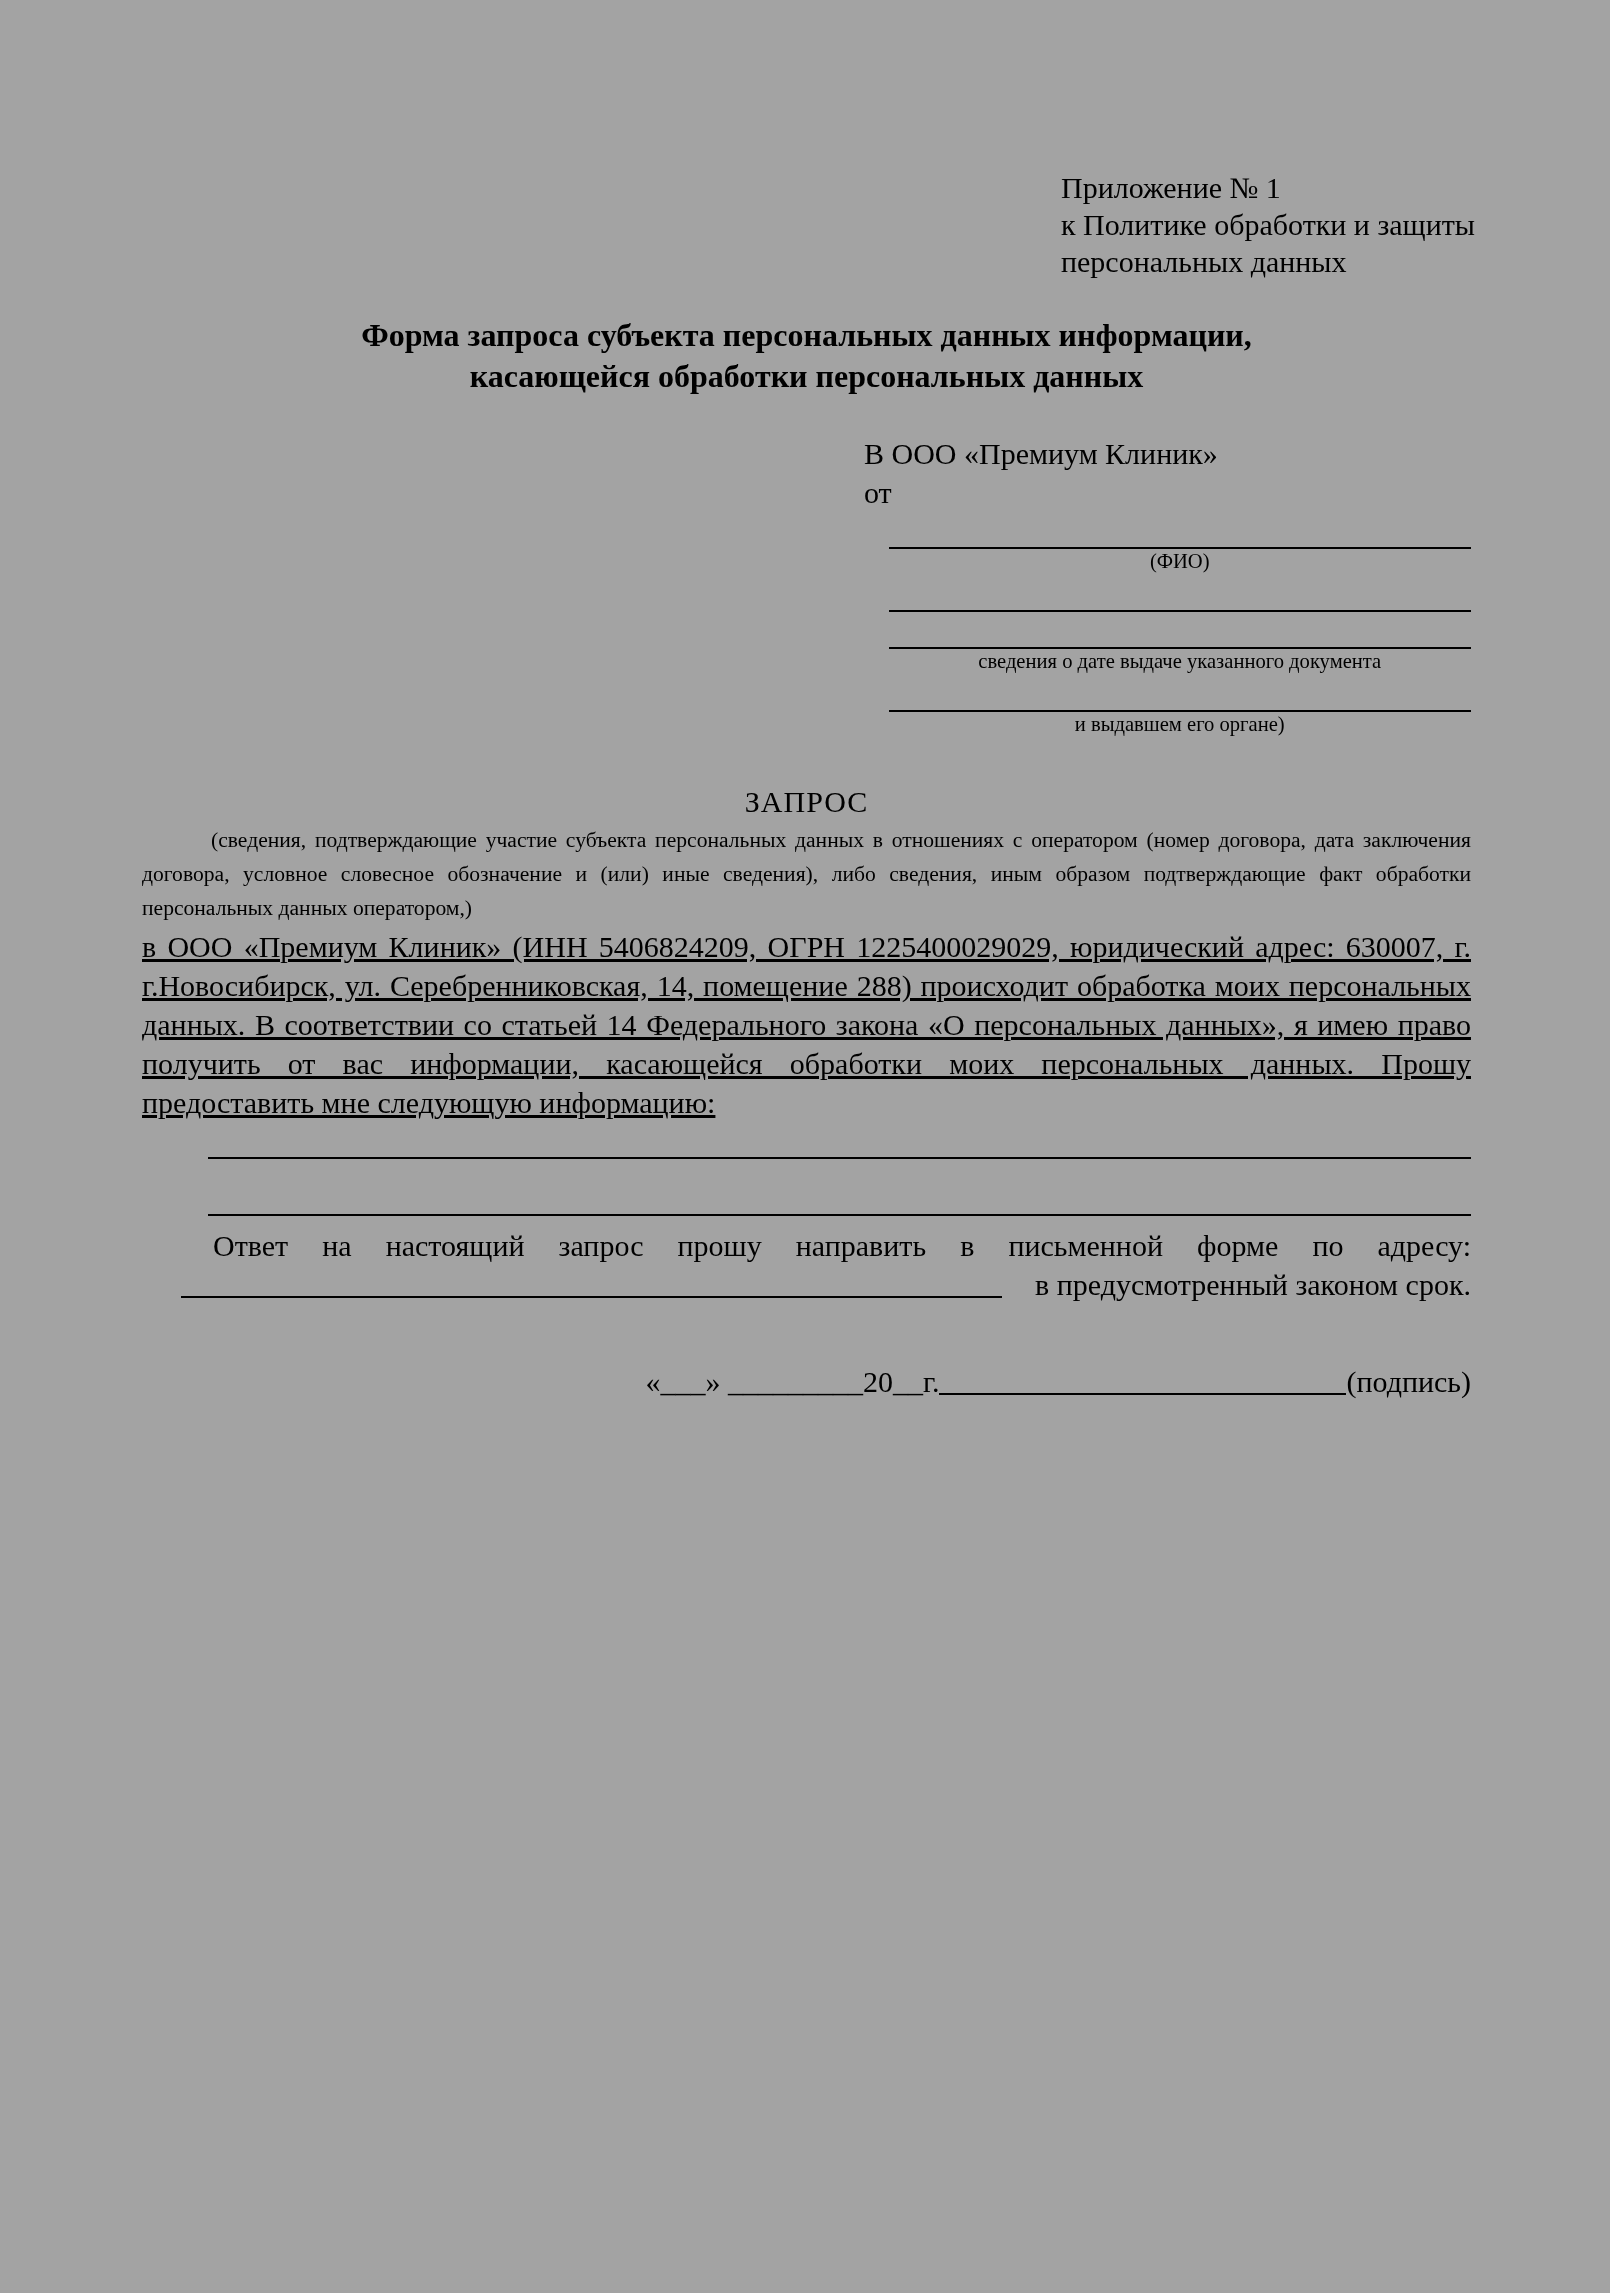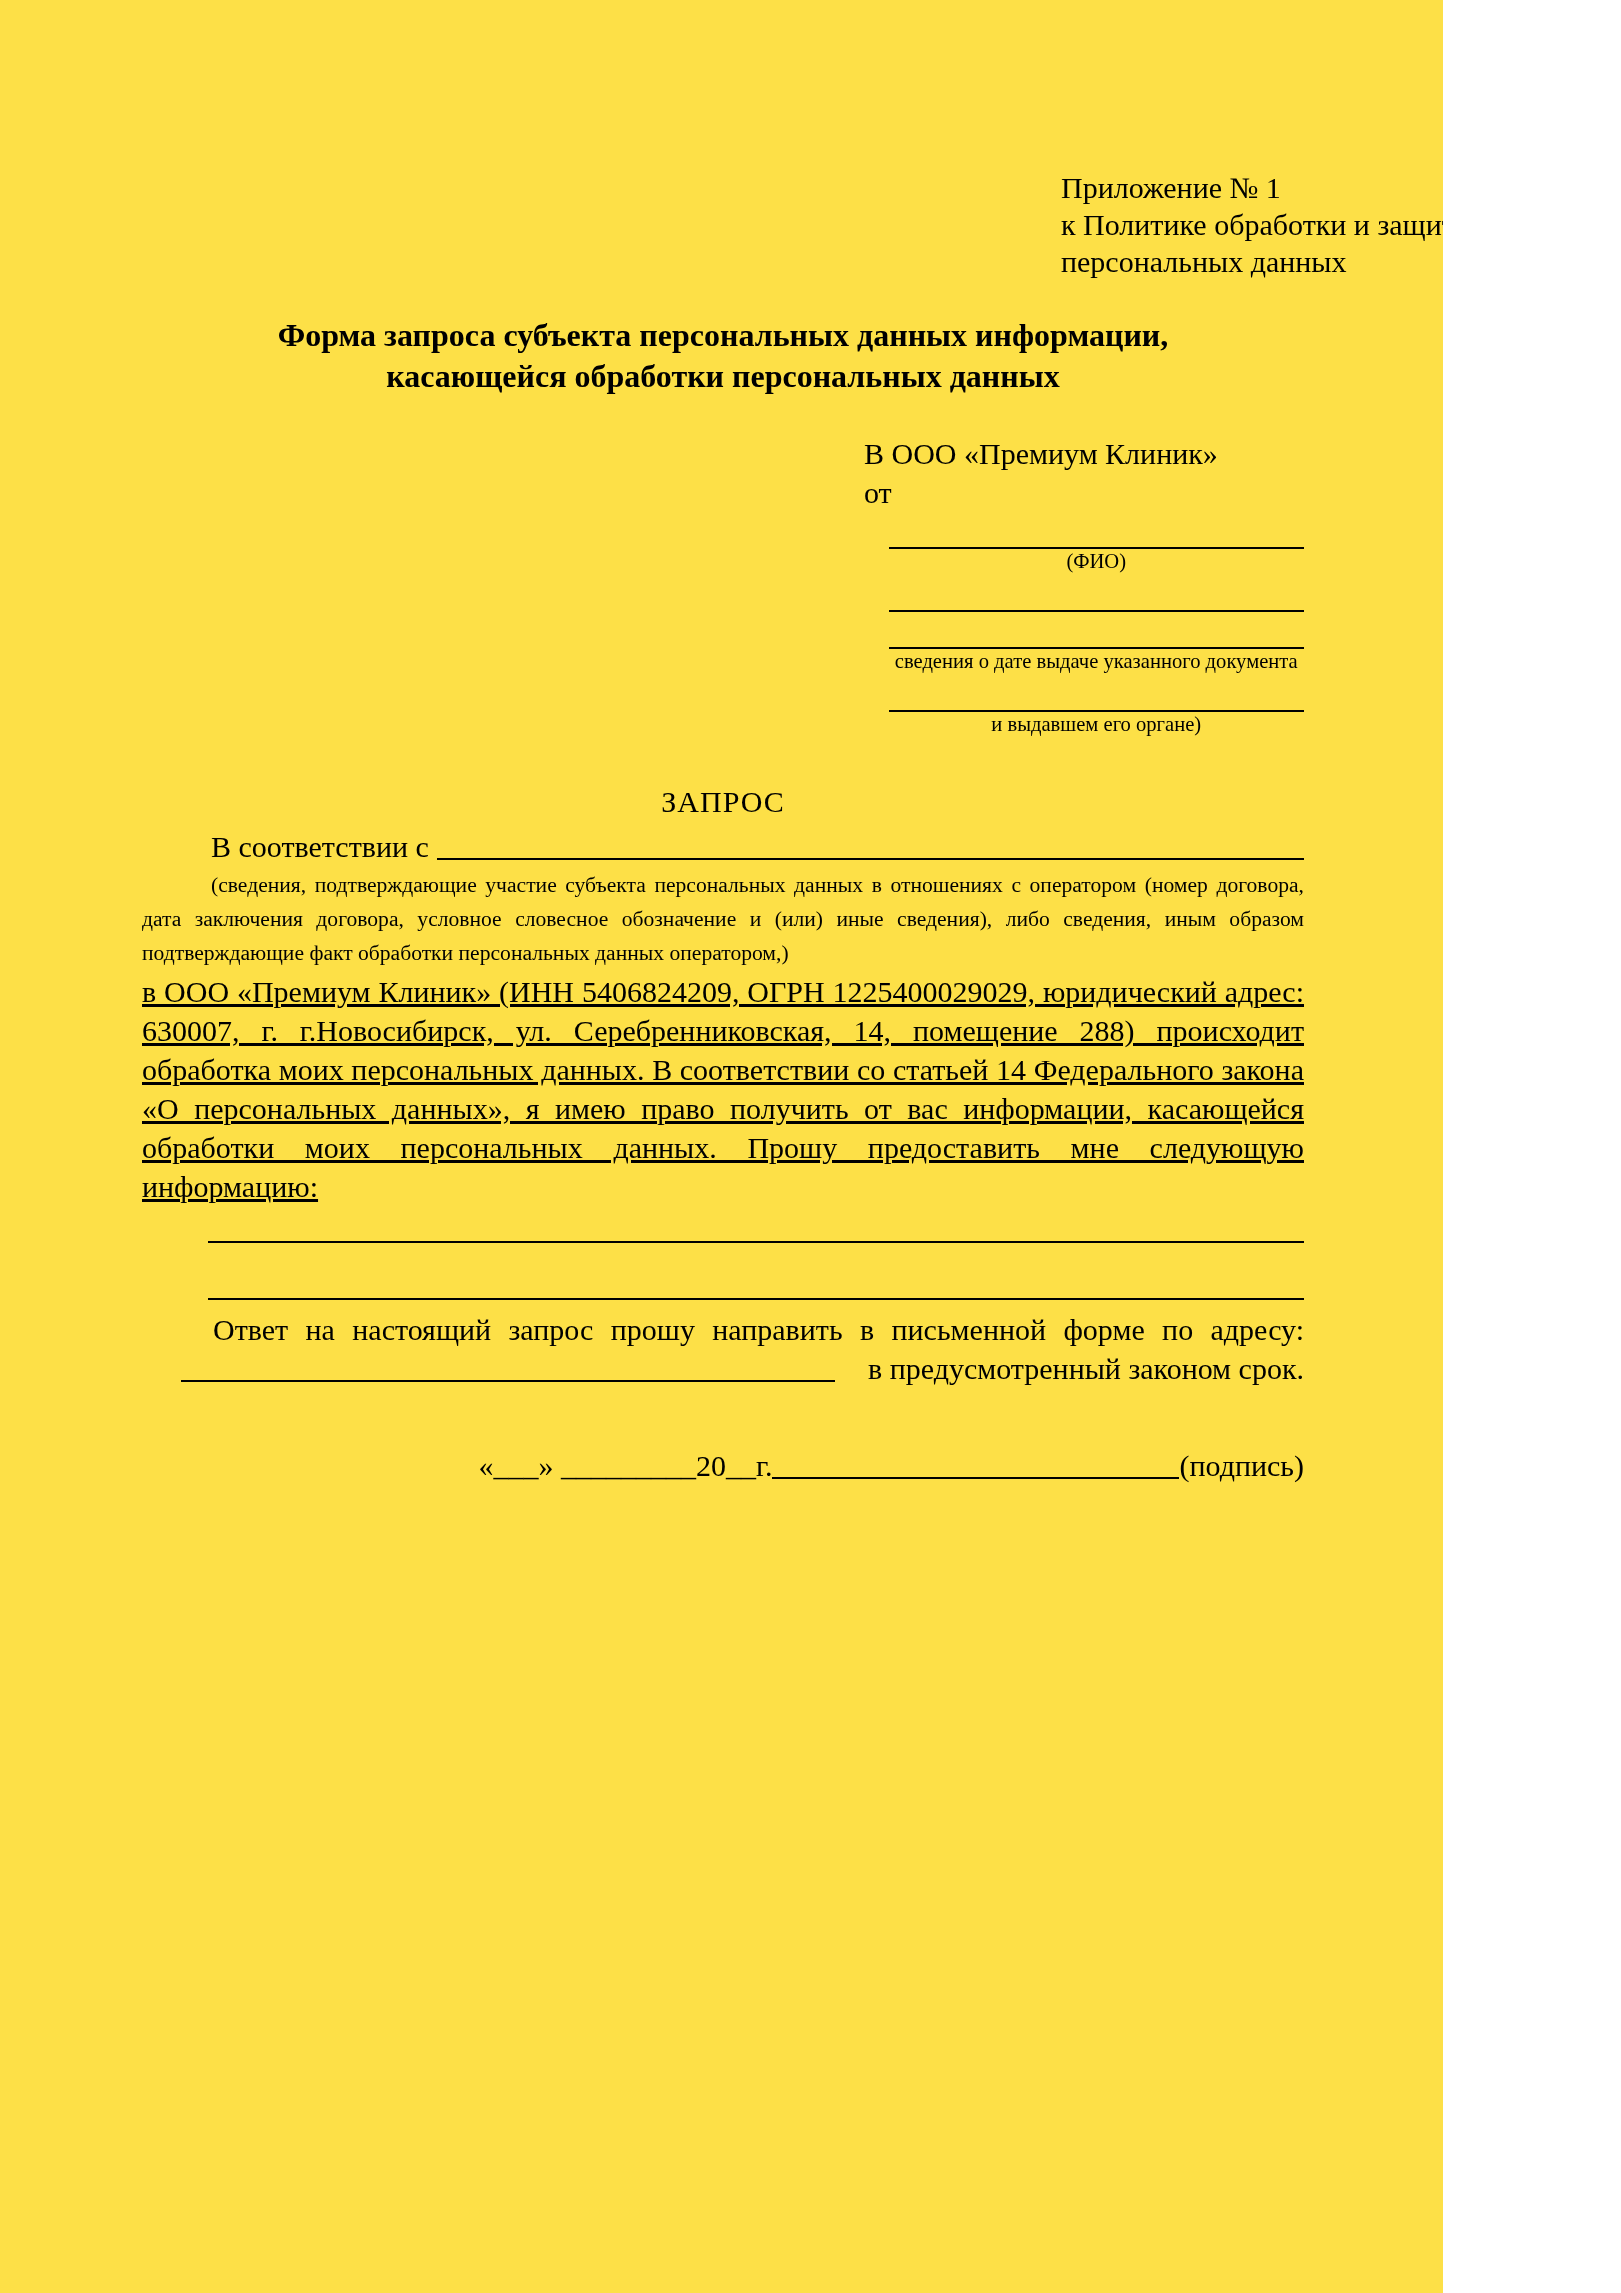--- a/index.html
+++ b/index.html
@@ -2,23 +2,23 @@
 <html lang="ru"><head>
 <meta charset="utf-8">
 <style>
   html, body {
     margin: 0;
     padding: 0;
     background: #ffffff;
   }
   .page {
     position: relative;
-    width: 1443px;
+    width: 1610px;
     height: 2294px;
-    background: #fde047;
+    background: #a3a3a3;
     color: #000000;
     font-family: "Liberation Serif", "DejaVu Serif", serif;
     font-size: 30px;
     overflow: hidden;
   }
   .content {
     padding: 169px 139px 0 142px;
   }
 
   
@@ -170,24 +170,20 @@
         <div class="field-caption">сведения о дате выдаче указанного документа</div>
       </div>
       <div class="field">
         <div class="field-line"></div>
         <div class="field-caption">и выдавшем его органе)</div>
       </div>
     </div>
 
     <div class="zapros">ЗАПРОС</div>
 
-    <div class="accordance">
-      <span class="acc-label">В соответствии с</span>
-      <span class="fill-line"></span>
-    </div>
 
     <div class="tiny-note">(сведения, подтверждающие участие субъекта персональных данных в отношениях с оператором (номер договора, дата заключения договора, условное словесное обозначение и (или) иные сведения), либо сведения, иным образом подтверждающие факт обработки персональных данных оператором,)</div>
 
     <div class="body-par">в ООО «Премиум Клиник» (ИНН 5406824209, ОГРН 1225400029029, юридический адрес: 630007, г. г.Новосибирск, ул. Серебренниковская, 14, помещение 288) происходит обработка моих персональных данных. В соответствии со статьей 14 Федерального закона «О персональных данных», я имею право получить от вас информации, касающейся обработки моих персональных данных. Прошу предоставить мне следующую информацию:</div>
 
     <div class="blank-line first"></div>
     <div class="blank-line second"></div>
 
     <div class="answer-line1">Ответ на настоящий запрос прошу направить в письменной форме по адресу:</div>
     <div class="answer-line2">

